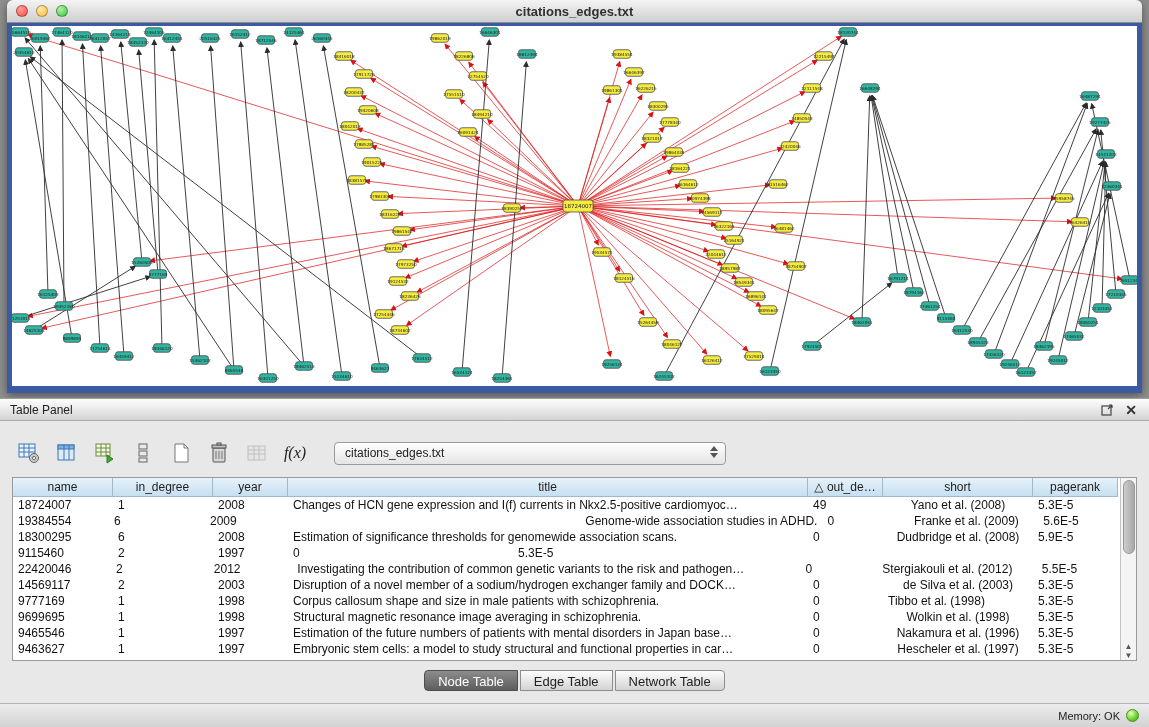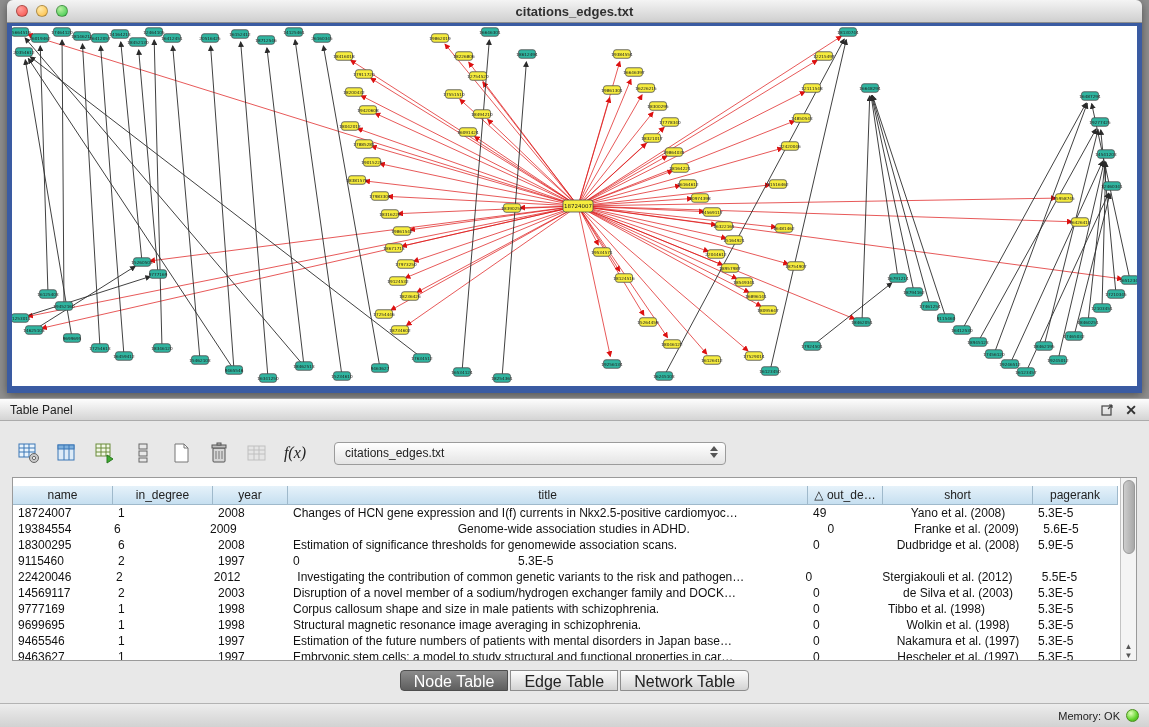--- a/index.html
+++ b/index.html
@@ -29,30 +29,30 @@
   .toolbar{display:flex;align-items:center;gap:12px;margin:0 0 10px 4px;height:28px;}
   .tbtn{width:26px;height:26px;display:flex;align-items:center;justify-content:center;}
   .fx{font-family:"Liberation Serif",serif;font-style:italic;font-size:16px;color:#222;}
   .combo{margin-left:14px;width:392px;height:23px;border:1px solid #9b9b9b;border-radius:4px;background:linear-gradient(#ffffff,#e4e4e4);display:flex;align-items:center;font-size:12px;color:#222;padding-left:10px;box-sizing:border-box;position:relative;}
   .combo .arrows{position:absolute;right:7px;top:3px;display:flex;flex-direction:column;gap:2px;}
   .combo .arrows .up{width:0;height:0;border-left:4px solid transparent;border-right:4px solid transparent;border-bottom:5px solid #555;}
   .combo .arrows .dn{width:0;height:0;border-left:4px solid transparent;border-right:4px solid transparent;border-top:5px solid #555;}
 
   .table-wrap{border:1px solid #9a9a9a;background:#fff;display:flex;margin-top:2px;height:182px;}
   .table-main{flex:1;overflow:hidden;}
-  .thead{display:flex;margin-top:8px;}
+  .thead{display:flex;}
   .th{background:linear-gradient(#e6f2fa,#c6dff0);border-right:1px solid #9fb9cb;border-bottom:1px solid #9fb9cb;font-size:12px;color:#222;text-align:center;height:19px;line-height:19px;box-sizing:border-box;overflow:hidden;white-space:nowrap;}
   .tr{display:flex;height:16px;line-height:16px;font-size:12px;color:#111;background:#fff;}
   .td{padding:0 5px;box-sizing:border-box;white-space:nowrap;overflow:hidden;}
   .vscroll{width:15px;border-left:1px solid #c3c3c3;background:#f4f4f4;position:relative;}
   .vthumb{position:absolute;left:2px;top:2px;width:10px;height:72px;border-radius:6px;background:linear-gradient(90deg,#cdcdcd,#a8a8a8);border:1px solid #999;}
   .varrows{position:absolute;bottom:0;left:0;width:15px;text-align:center;font-size:8px;color:#555;line-height:9px;}
 
   .tabs{display:flex;justify-content:center;gap:2px;margin-top:9px;}
-  .tab{height:21px;line-height:21px;padding:0 13px;font-size:16px;border:1px solid #8d8d8d;background:linear-gradient(#fdfdfd,#d3d3d3);color:#222;box-sizing:border-box;}
+  .tab{height:21px;line-height:21px;padding:0 13px;font-size:13px;border:1px solid #8d8d8d;background:linear-gradient(#fdfdfd,#d3d3d3);color:#222;box-sizing:border-box;}
   .tab.first{border-radius:4px 0 0 4px;}
   .tab.last{border-radius:0 4px 4px 0;}
   .tab.active{background:linear-gradient(#8c8c8c,#5e5e5e);color:#fff;border-color:#4e4e4e;}
 
   .status-bar{position:absolute;left:0;bottom:0;width:1149px;height:24px;background:linear-gradient(#ededed,#d2d2d2);border-top:1px solid #b3b3b3;display:flex;align-items:center;justify-content:flex-end;padding:0 10px;box-sizing:border-box;gap:6px;font-size:11px;color:#222;}
   .memory-orb{width:13px;height:13px;border-radius:50%;background:radial-gradient(circle at 35% 30%,#e2ffba,#62d32c 60%,#3c9f18);border:1px solid #4a8f1e;box-sizing:border-box;}
 </style>
 </head>
 <body>
 
@@ -773,21 +773,21 @@
               <div class="td" style="width: 75px; text-align: left;">2008</div>
               <div class="td" style="width: 520px; text-align: left;">Changes of HCN gene expression and I(f) currents in Nkx2.5-positive cardiomyoc…</div>
               <div class="td" style="width: 75px; text-align: left;">49</div>
               <div class="td" style="width: 150px; text-align: center;">Yano et al. (2008)</div>
               <div class="td" style="width: 85px; text-align: left;">5.3E-5</div>
             </div>
             <div class="tr">
               <div class="td" style="width: 100px; text-align: left;">19384554</div>
               <div class="td" style="width: 100px; text-align: left;">6</div>
               <div class="td" style="width: 75px; text-align: left;">2009</div>
-              <div class="td" style="width: 520px; text-align: center; margin-left: 48px;">Genome-wide association studies in ADHD.</div>
+              <div class="td" style="width: 520px; text-align: right; margin-left: 48px;">Genome-wide association studies in ADHD.</div>
               <div class="td" style="width: 75px; text-align: left;">0</div>
               <div class="td" style="width: 150px; text-align: center;">Franke et al. (2009)</div>
               <div class="td" style="width: 85px; text-align: left;">5.6E-5</div>
             </div>
             <div class="tr">
               <div class="td" style="width: 100px; text-align: left;">18300295</div>
               <div class="td" style="width: 100px; text-align: left;">6</div>
               <div class="td" style="width: 75px; text-align: left;">2008</div>
               <div class="td" style="width: 520px; text-align: left;">Estimation of significance thresholds for genomewide association scans.</div>
               <div class="td" style="width: 75px; text-align: left;">0</div>
@@ -837,21 +837,21 @@
               <div class="td" style="width: 75px; text-align: left;">0</div>
               <div class="td" style="width: 150px; text-align: center;">Wolkin et al. (1998)</div>
               <div class="td" style="width: 85px; text-align: left;">5.3E-5</div>
             </div>
             <div class="tr">
               <div class="td" style="width: 100px; text-align: left;">9465546</div>
               <div class="td" style="width: 100px; text-align: left;">1</div>
               <div class="td" style="width: 75px; text-align: left;">1997</div>
               <div class="td" style="width: 520px; text-align: left;">Estimation of the future numbers of patients with mental disorders in Japan base…</div>
               <div class="td" style="width: 75px; text-align: left;">0</div>
-              <div class="td" style="width: 150px; text-align: center;">Nakamura et al. (1997)</div>
+              <div class="td" style="width: 150px; text-align: center;">Nakamura et al. (1996)</div>
               <div class="td" style="width: 85px; text-align: left;">5.3E-5</div>
             </div>
             <div class="tr">
               <div class="td" style="width: 100px; text-align: left;">9463627</div>
               <div class="td" style="width: 100px; text-align: left;">1</div>
               <div class="td" style="width: 75px; text-align: left;">1997</div>
               <div class="td" style="width: 520px; text-align: left;">Embryonic stem cells: a model to study structural and functional properties in car…</div>
               <div class="td" style="width: 75px; text-align: left;">0</div>
               <div class="td" style="width: 150px; text-align: center;">Hescheler et al. (1997)</div>
               <div class="td" style="width: 85px; text-align: left;">5.3E-5</div>

